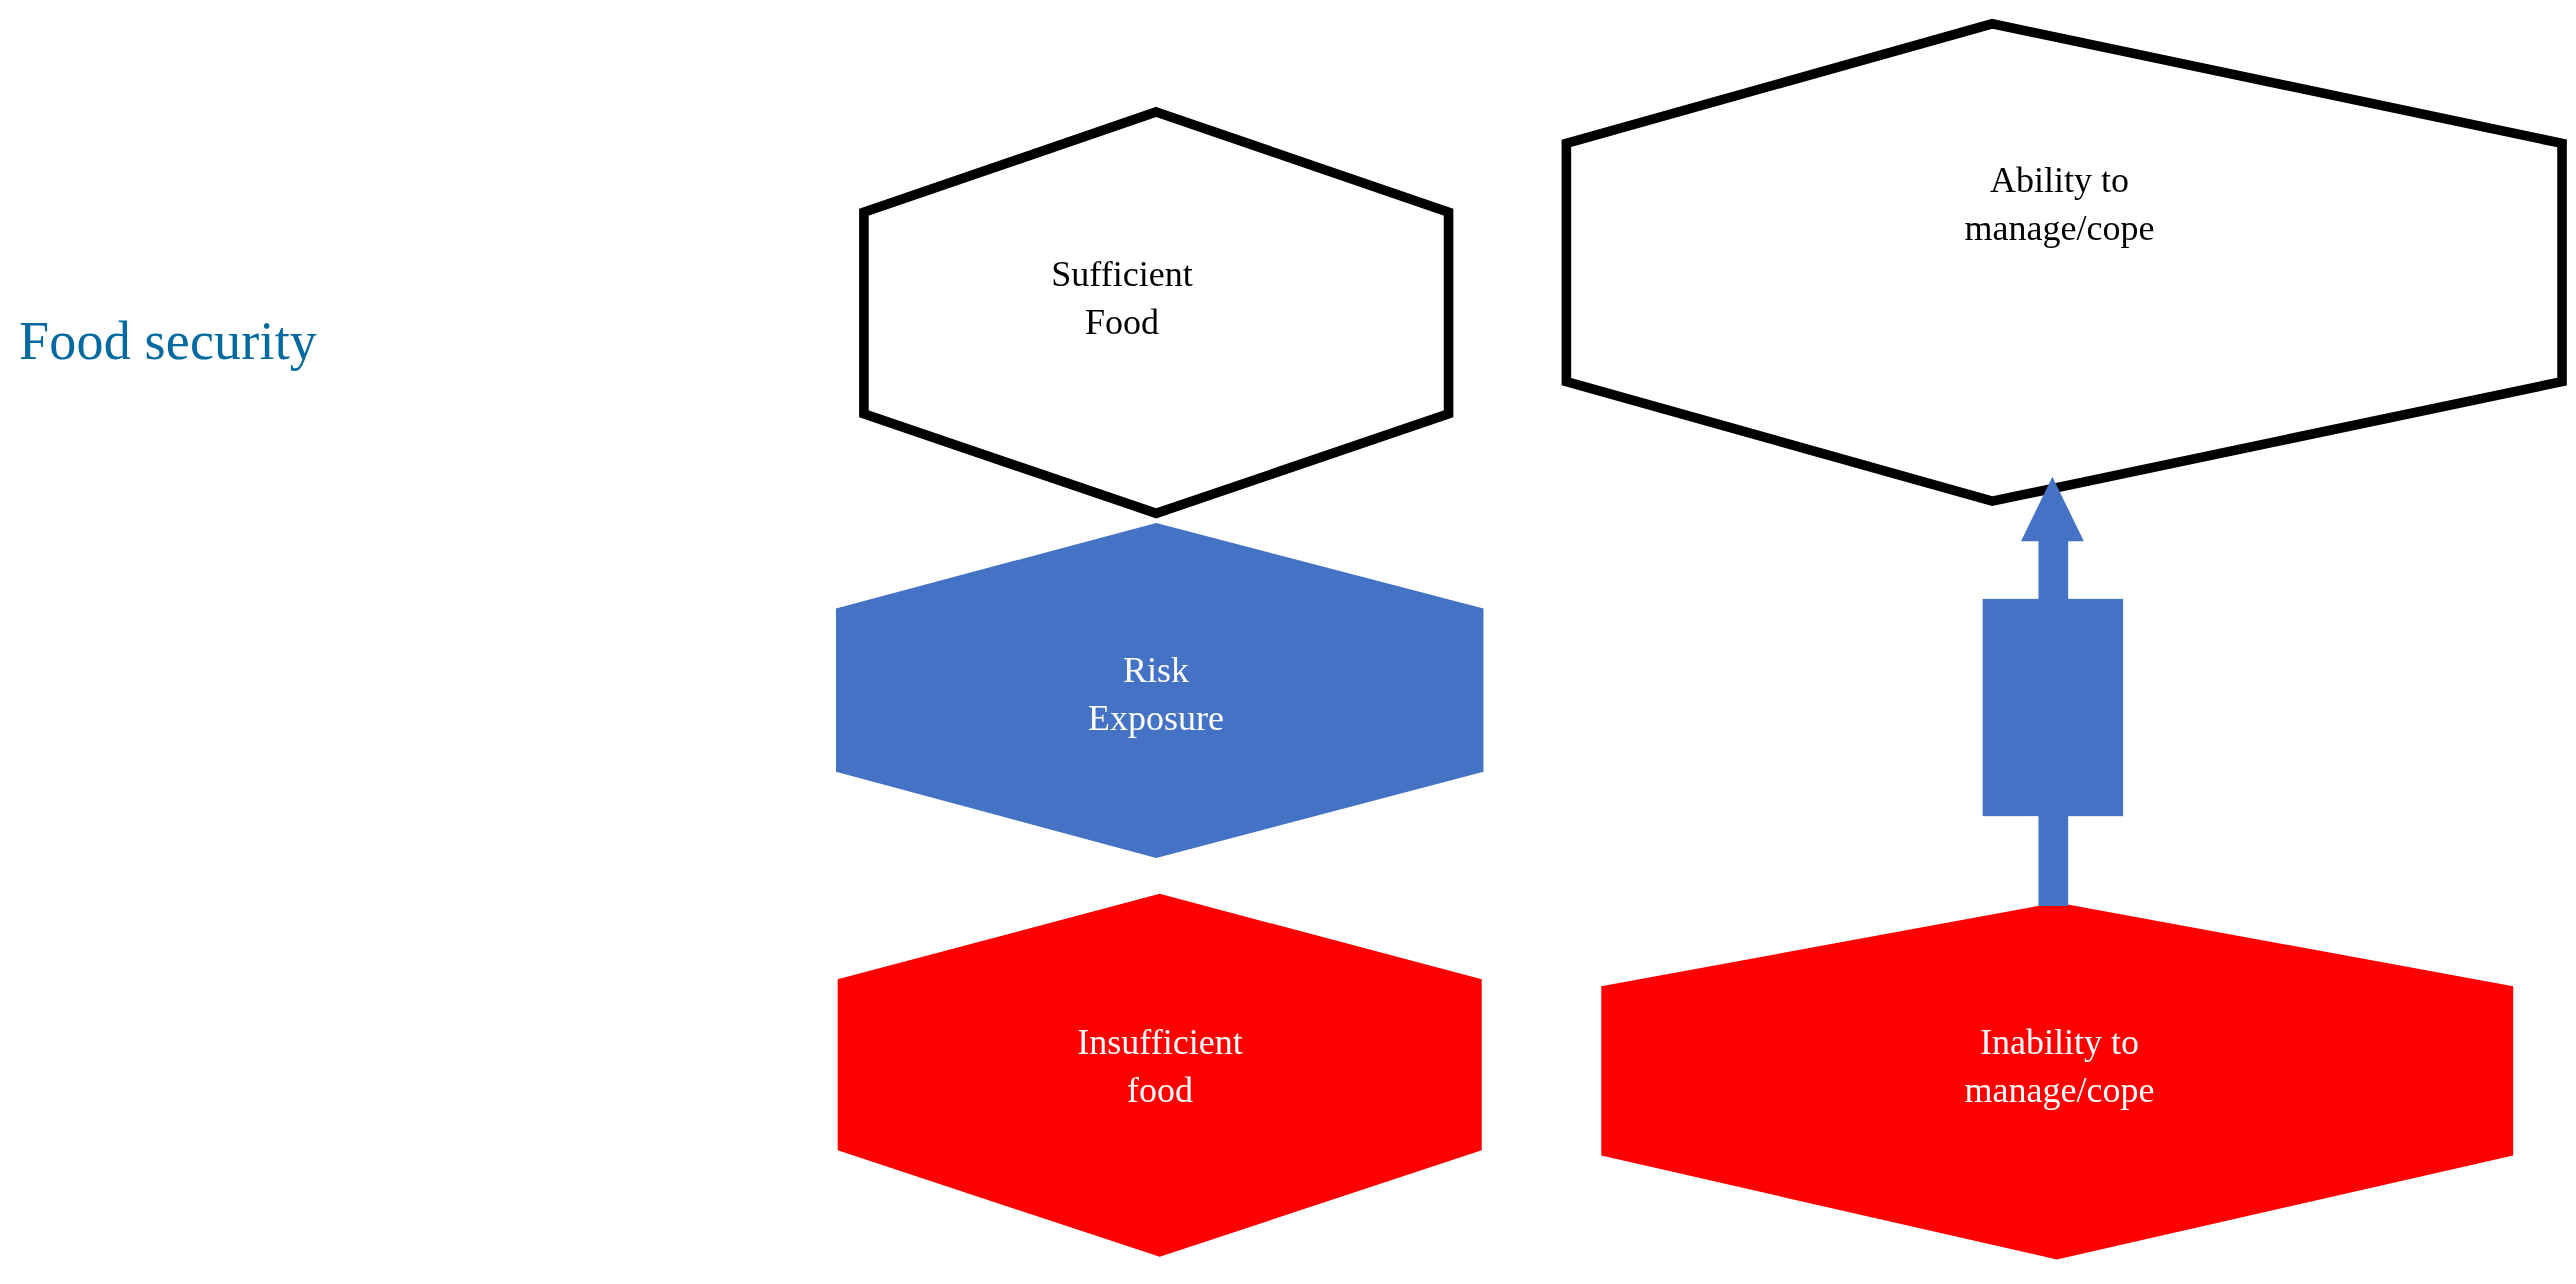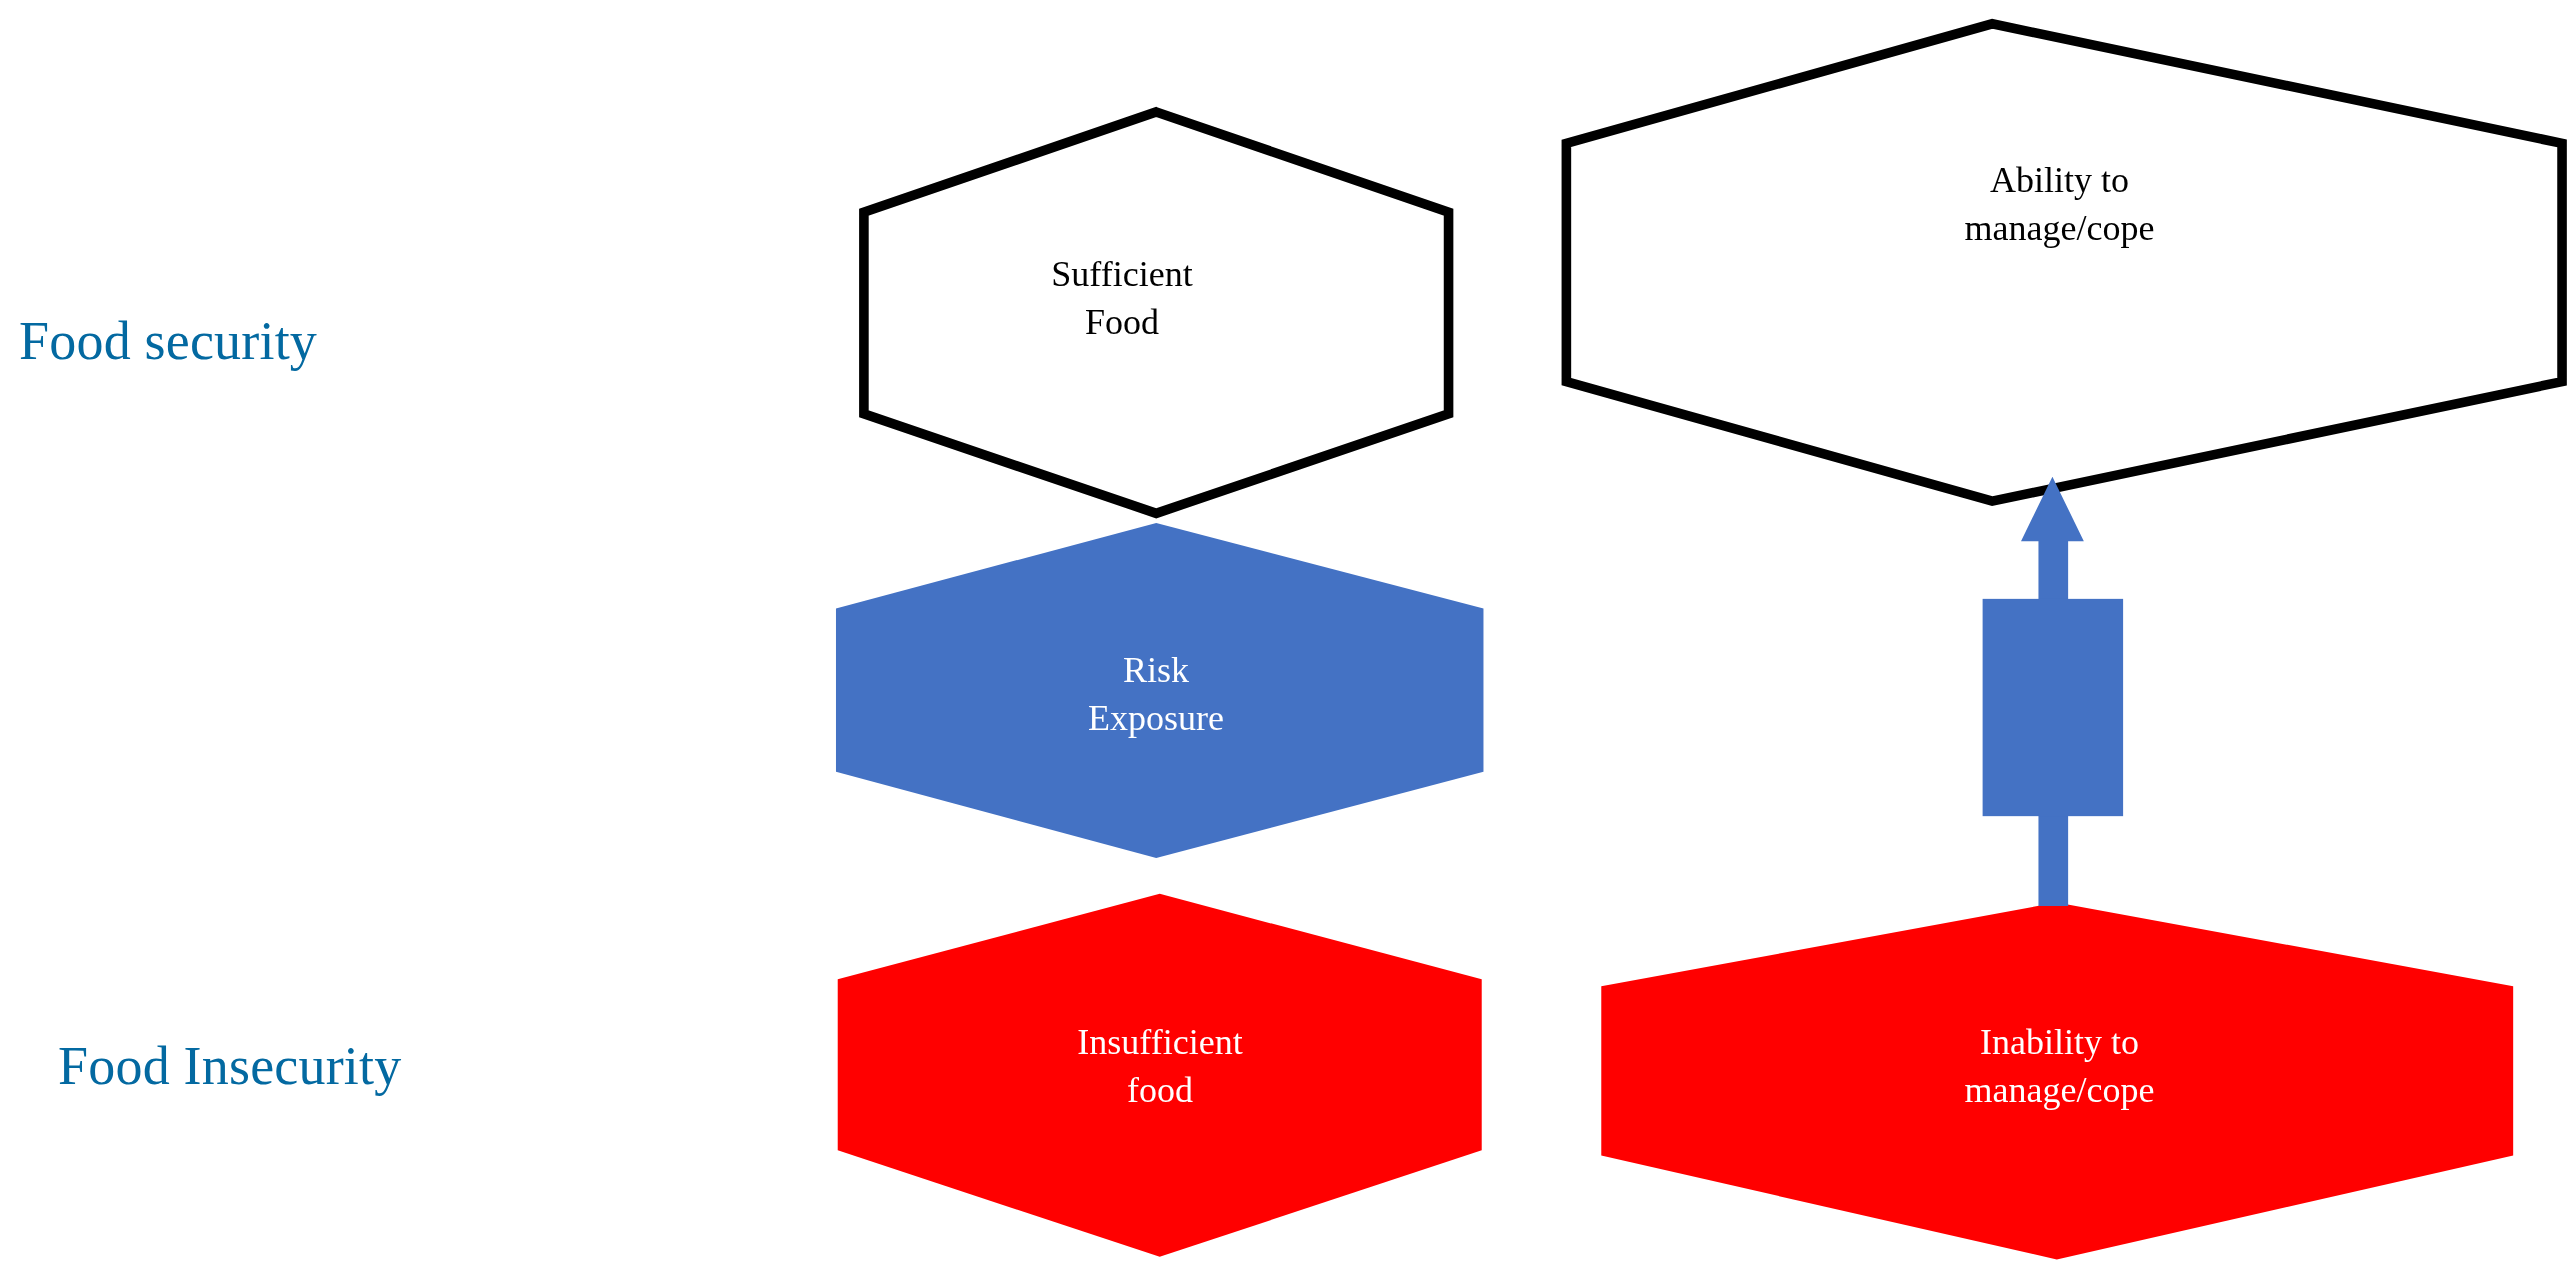--- a/index.html
+++ b/index.html
@@ -65,21 +65,20 @@
 
     <g>
       <polygon points="2352,546 2388,620 2370,620 2370,1038 2336,1038 2336,620 2316,620" fill="#4472C4" stroke="none"></polygon>
       <rect x="2272" y="686" width="161" height="249" fill="#4472C4" stroke="none"></rect>
     </g>
   </svg>
 
   <div class="row-label" style="left:19px; top:309px; width:768px;">Food security</div>
 
 
-  <div class="row-label" style="left:58px; top:1034px; width:768px;">Food Insecurity</div>
 
   <div class="node-text dark" style="left:860px; top:251px; width:524px;">Sufficient
 Food</div>
 
   <div class="node-text dark" style="left:1693px; top:157px; width:733px;">Ability to
 manage/cope</div>
 
   <div class="node-text light" style="left:894px; top:647px; width:524px;">Risk
 Exposure</div>
 

